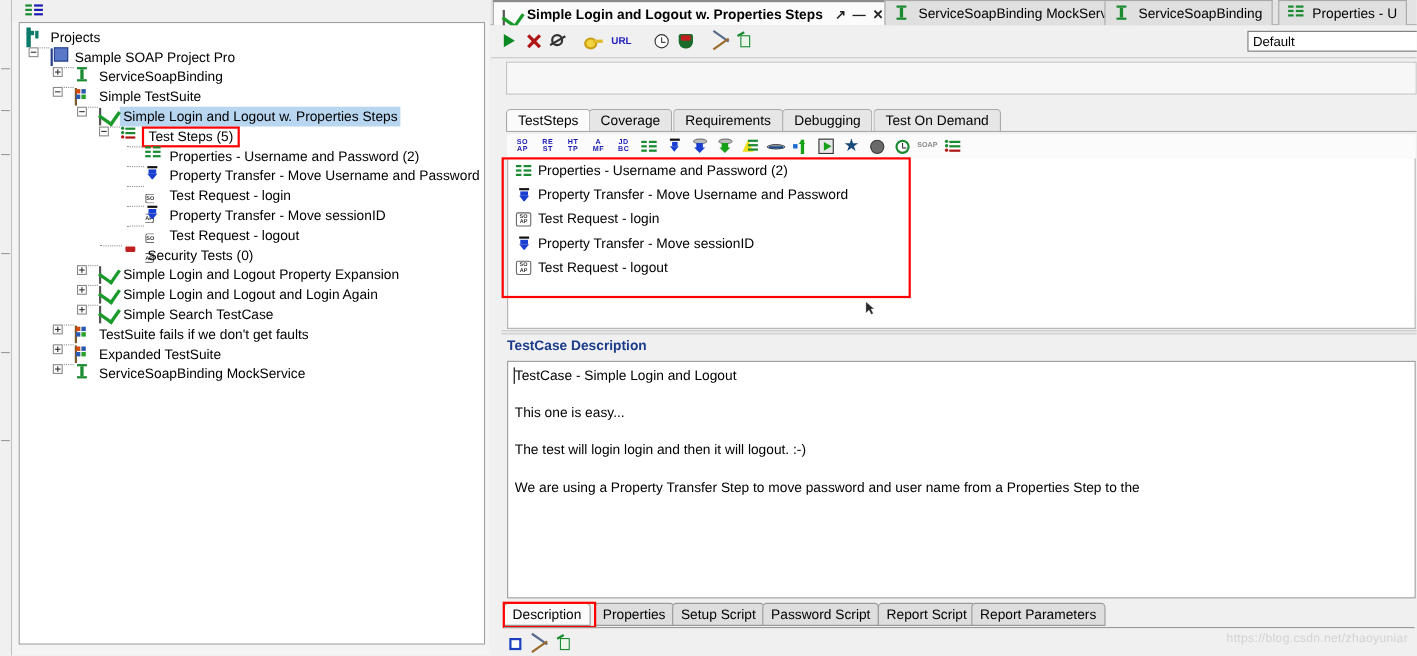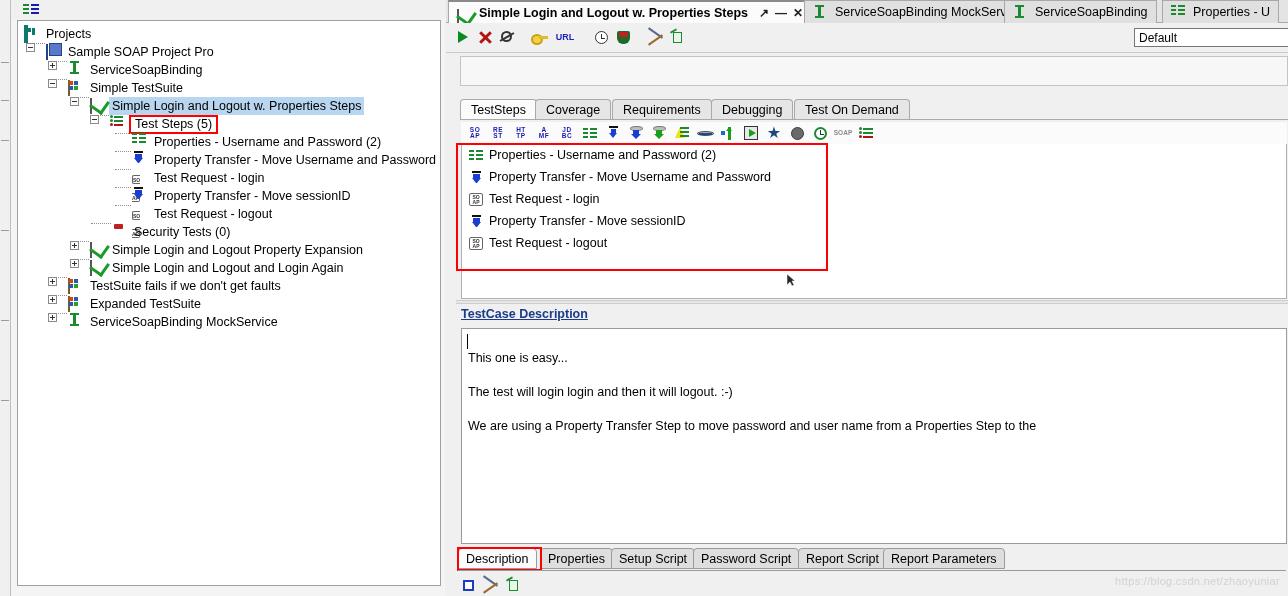--- a/index.html
+++ b/index.html
@@ -246,21 +246,21 @@
 
   #steps-bottom-area {
     position: absolute; left: 461px; top: 272px; width: 826px; height: 27px;
     background: #fff; border: 1px solid #b0b0b0; border-top: none;
   }
   #hsplit { position:absolute; left:456px; top:300px; width:832px; height:4px; background:#e6e6e6; border-top:1px solid #cdcdcd;border-bottom:1px solid #cdcdcd;}
 
   
   #desc-header {
     position: absolute; left: 461px; top: 307px; font-size: 12.5px;
-    font-weight: bold; color: #1a3a8a; text-decoration: underline;
+    font-weight: bold; color: #1a3a8a;
   }
   #desc-box {
     position: absolute; left: 461px; top: 328px; width: 826px; height: 216px;
     background: #fff; border: 1px solid #9a9a9a; padding: 4px 6px;
     font-size: 12.5px; line-height: 17px; overflow: hidden;
   }
   #desc-box .caret {
     position: absolute; left: 5px; top: 5px; width: 1px; height: 15px; background: #000;
   }
   .dline { white-space: pre; height: 17px; }
@@ -419,20 +419,26 @@
           <span class="tlabel">Simple Login and Logout Property Expansion</span>
         </div>
 
         <div class="tnode" style="padding-left:52px;">
           <span class="exp plus"></span>
           <span class="dots"></span>
           <span class="ticon"><span class="ic-case"></span></span>
           <span class="tlabel">Simple Login and Logout and Login Again</span>
         </div>
 
+        <div class="tnode" style="padding-left:52px;">
+          <span class="exp plus"></span>
+          <span class="dots"></span>
+          <span class="ticon"><span class="ic-case"></span></span>
+          <span class="tlabel">Simple Search TestCase</span>
+        </div>
 
         <div class="tnode" style="padding-left:30px;">
           <span class="exp plus"></span>
           <span class="dots"></span>
           <span class="ticon">
             <span class="ic-suite">
               <i style="left:0;top:0;background:#d04a10;"></i><i style="left:5px;top:0;background:#2a5ab0;"></i>
               <i style="left:0;top:5px;background:#2a5ab0;"></i><i style="left:5px;top:5px;background:#2aa02a;"></i>
             </span>
           </span>
@@ -711,20 +717,21 @@
 
   <svg id="cursor-arrow" viewBox="0 0 8 12">
     <polygon points="0,0 0,11 3,8 5,12 7,11 5,7 8,7" fill="#2a2a2a" stroke="#fff" stroke-width="0.5"></polygon>
   </svg>
 
   <div id="hsplit"></div>
 
   <div id="desc-header">TestCase Description</div>
   <div id="desc-box">
     <div class="caret"></div>
+    <div class="dline">TestCase - Simple Login and Logout</div>
     <div class="dline"></div>
     <div class="dline">This one is easy...</div>
     <div class="dline"></div>
     <div class="dline">The test will login login and then it will logout. :-)</div>
     <div class="dline"></div>
     <div class="dline">We are using a Property Transfer Step to move password and user name from a Properties Step to the</div>
   </div>
 
   <div id="bottom-tabs">
     <div class="btab active" style="left:0px;"><span>Description</span></div>

